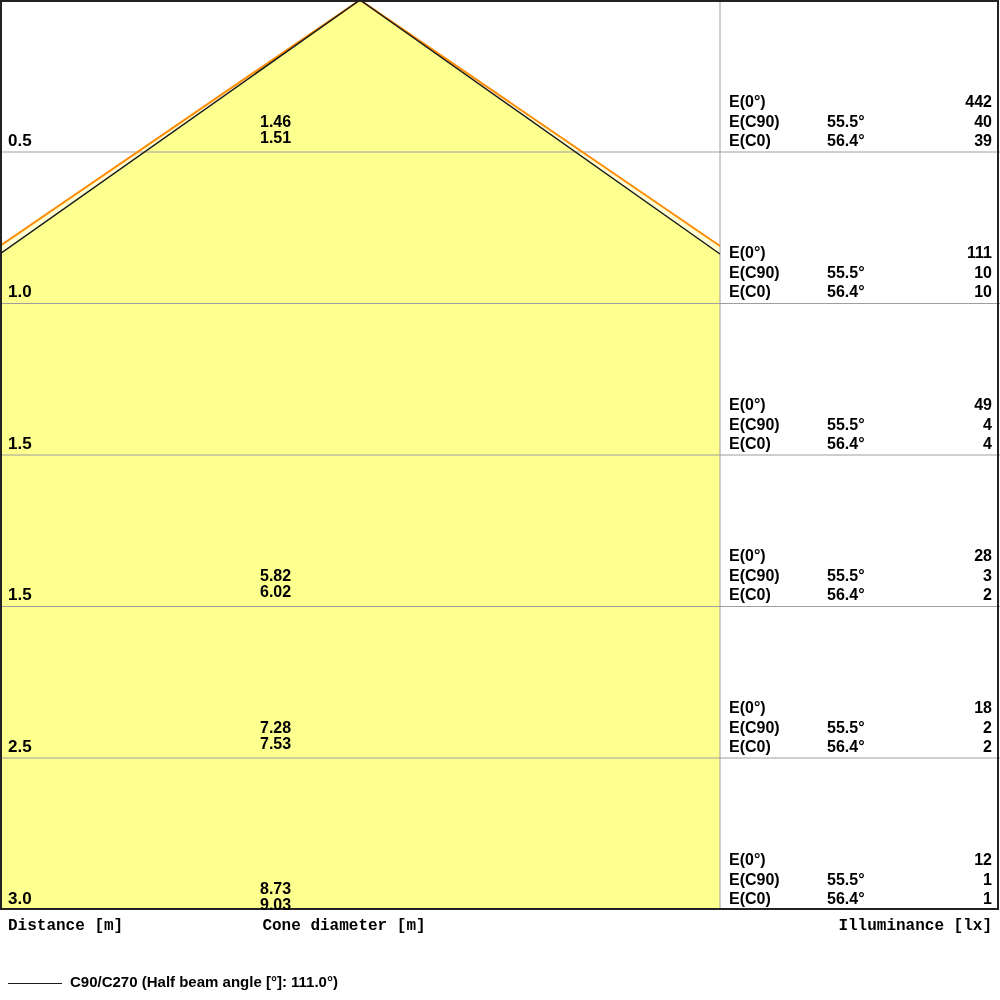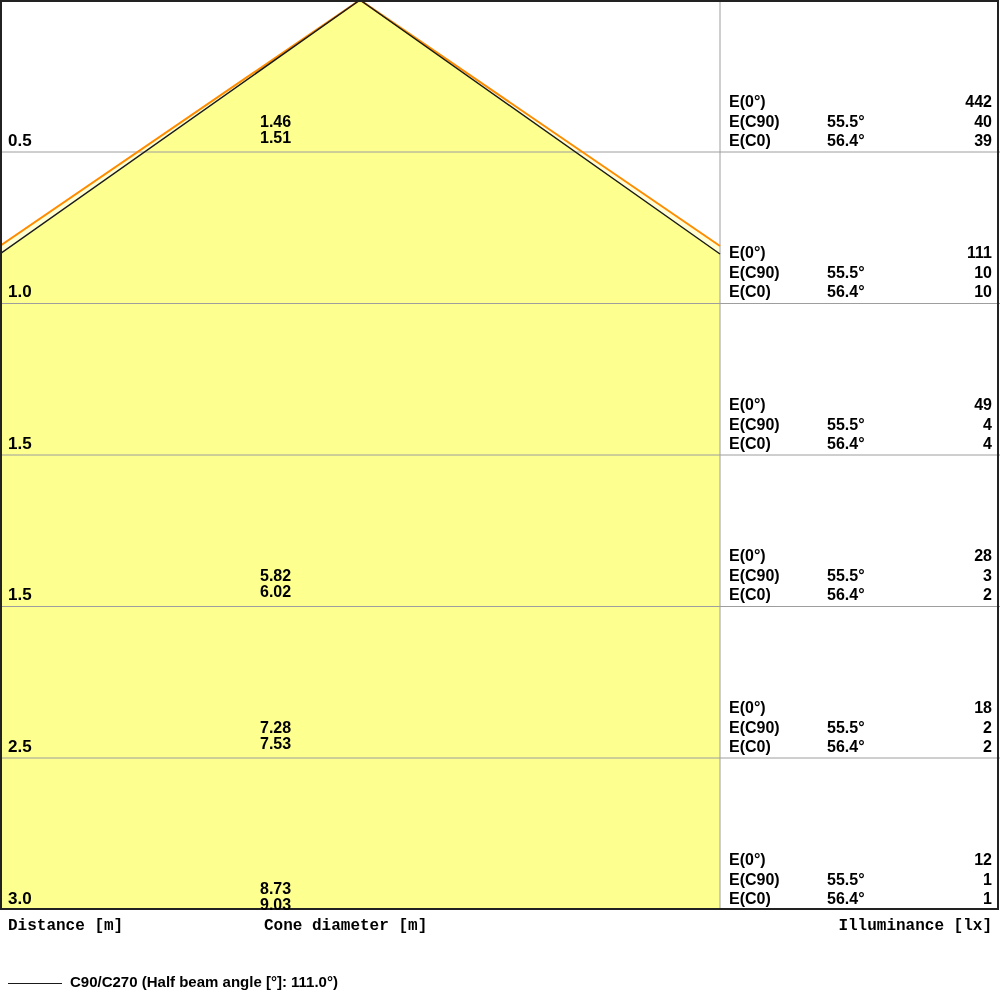--- a/index.html
+++ b/index.html
@@ -43,21 +43,21 @@
   .r3-illu { top: 546px; }
   .r4-illu { top: 698px; }
   .r5-illu { top: 850px; }
   .illu-line { position: relative; height: 19.5px; line-height: 19.5px; }
   .illu-angle { position: absolute; left: 98px; top: 0; }
   .illu-value { position: absolute; right: 0; top: 0; }
 
   
   .axis-label { top: 917px; font-size: 16px; line-height: 18px; font-family: Liberation Mono, monospace; }
   .axis-distance { left: 8px; }
-  .axis-diameter { left: 264px; width: 200px; }
+  .axis-diameter { left: 244px; width: 200px; text-align: center; }
   .axis-illuminance { right: 8px; text-align: right; }
 
   
   .legend-entry { position: absolute; left: 8px; height: 20px; line-height: 20px; font-size: 15px; white-space: nowrap; }
   .legend-0 { top: 952px; }
   .legend-1 { top: 972px; }
   .legend-line { display: inline-block; width: 54px; height: 0; vertical-align: middle; margin-right: 8px; }
   .legend-line-orange { border-top: 2px solid #FF8C00; }
   .legend-line-black  { border-top: 1.5px solid #1A1A1A; }
 </style>

